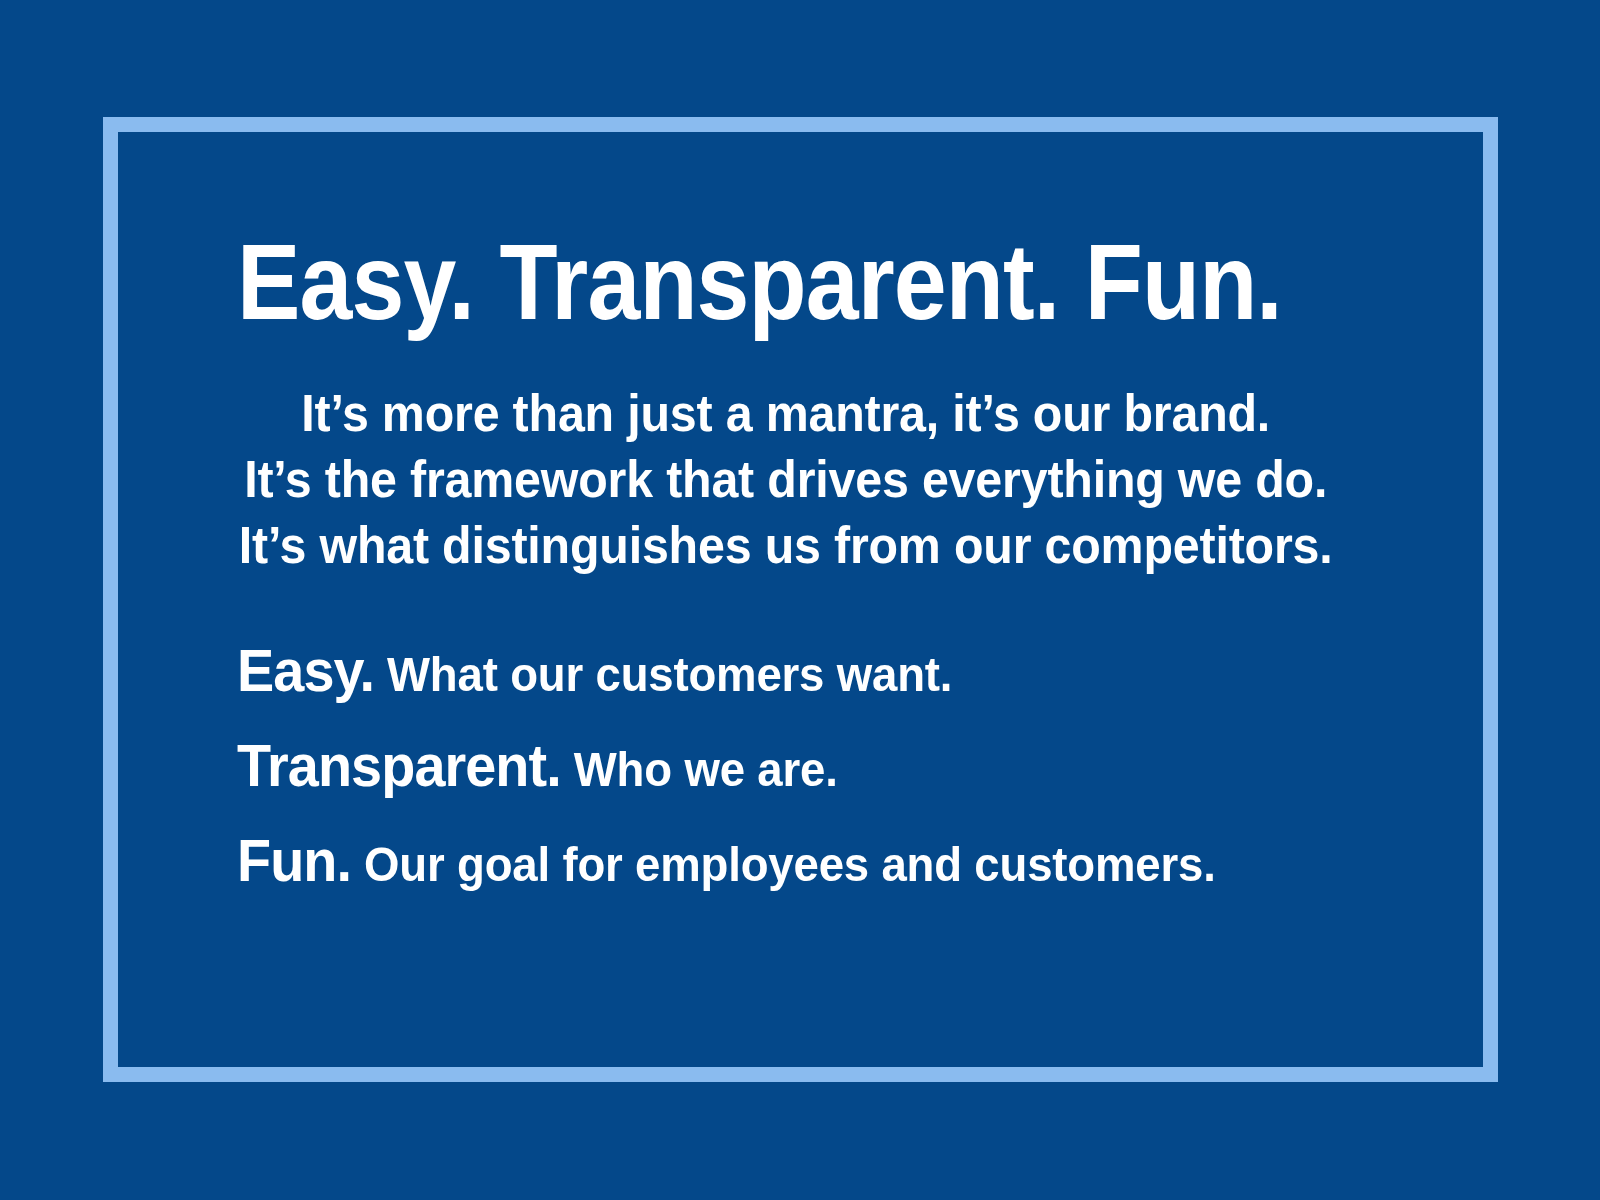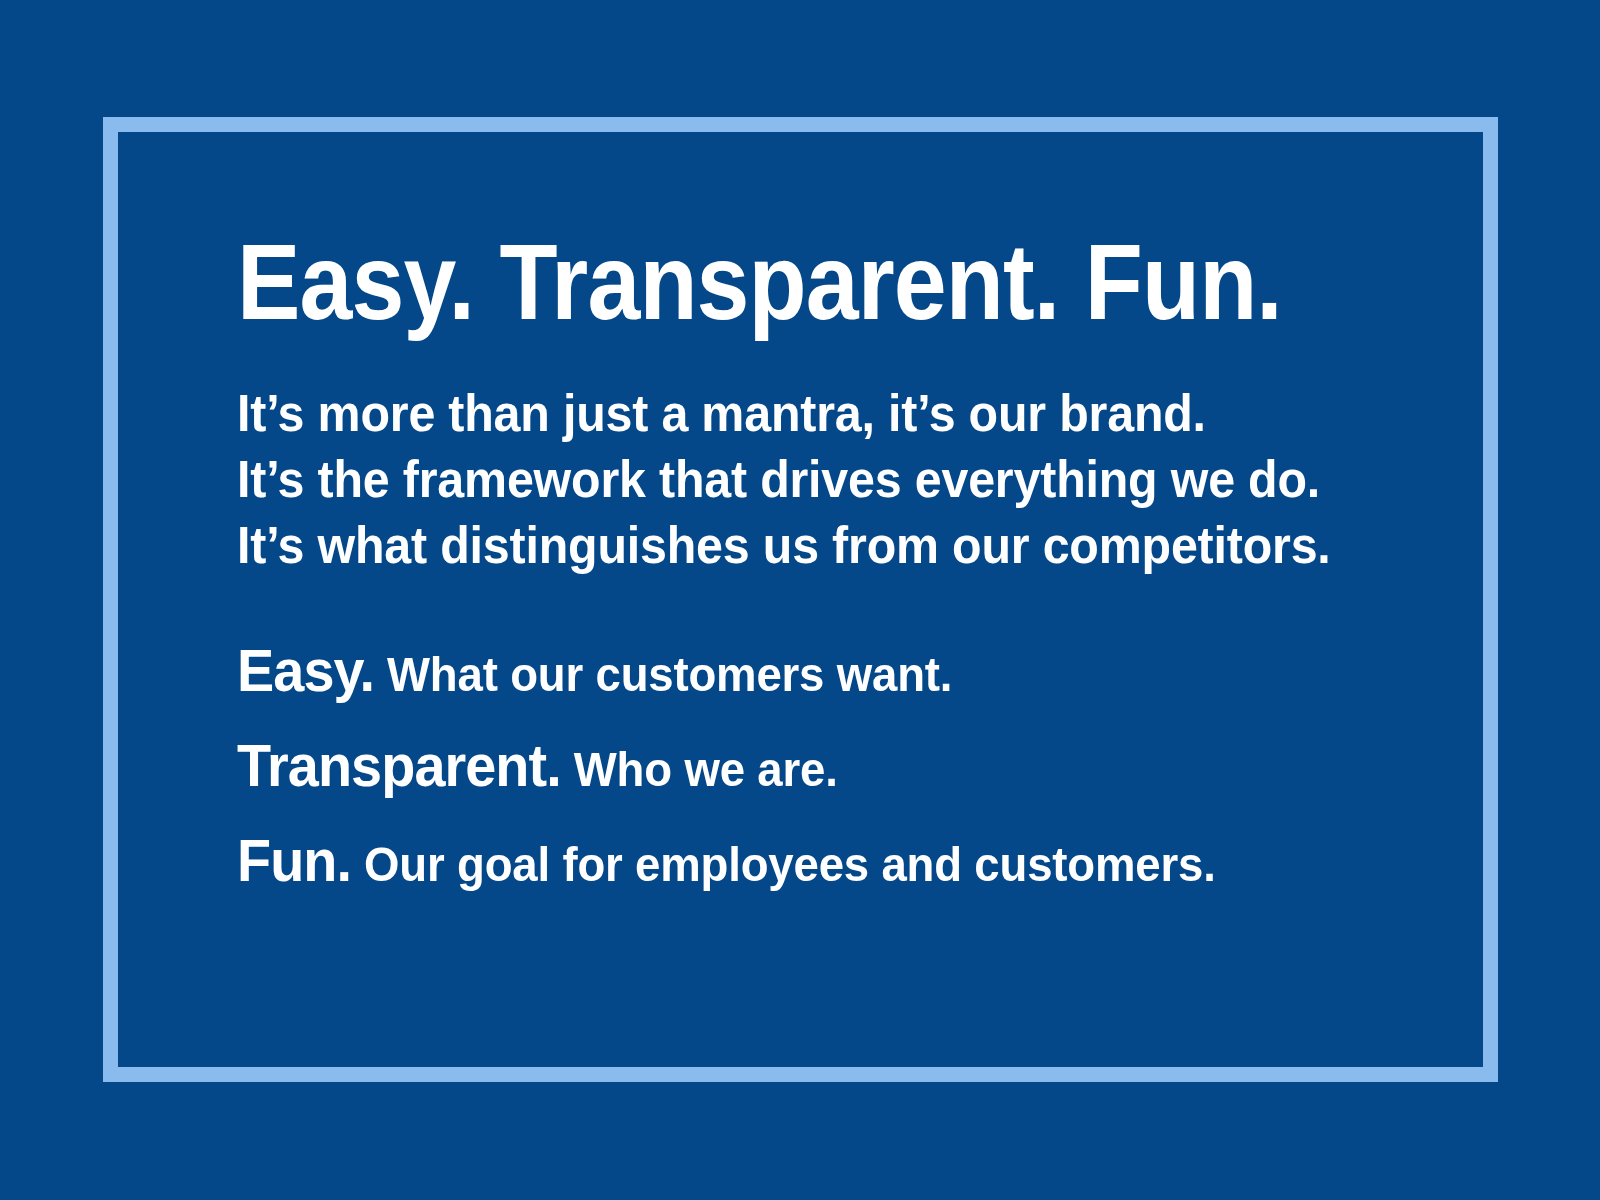--- a/index.html
+++ b/index.html
@@ -42,20 +42,21 @@
     font-weight: 700;
     letter-spacing: -1px;
     transform: scaleX(0.88);
     transform-origin: left center;
     white-space: nowrap;
     margin: 0 0 0 0;
     color: #ffffff;
   }
   .intro-block {
     margin-top: 44px;
+    text-align: center;
   }
   .intro-line {
     font-size: 52px;
     line-height: 66px;
     font-weight: 600;
     letter-spacing: -0.2px;
     transform: scaleX(0.93);
     transform-origin: left center;
     white-space: nowrap;
     color: #ffffff;

